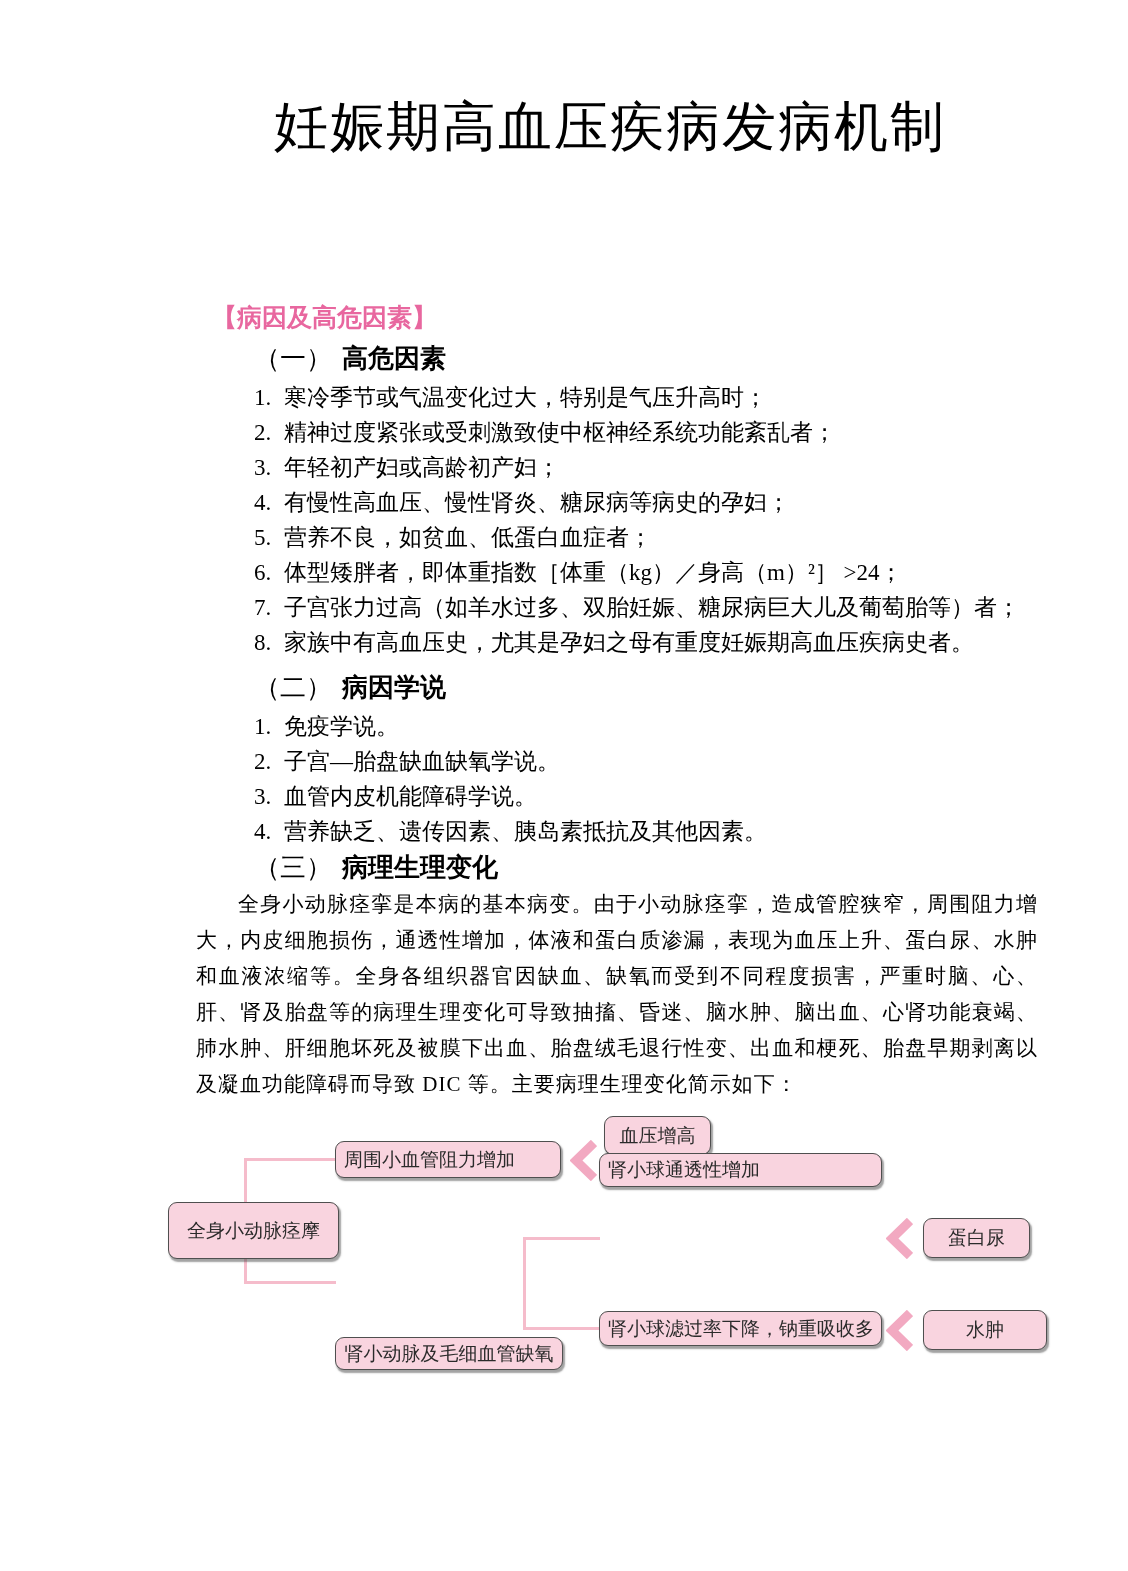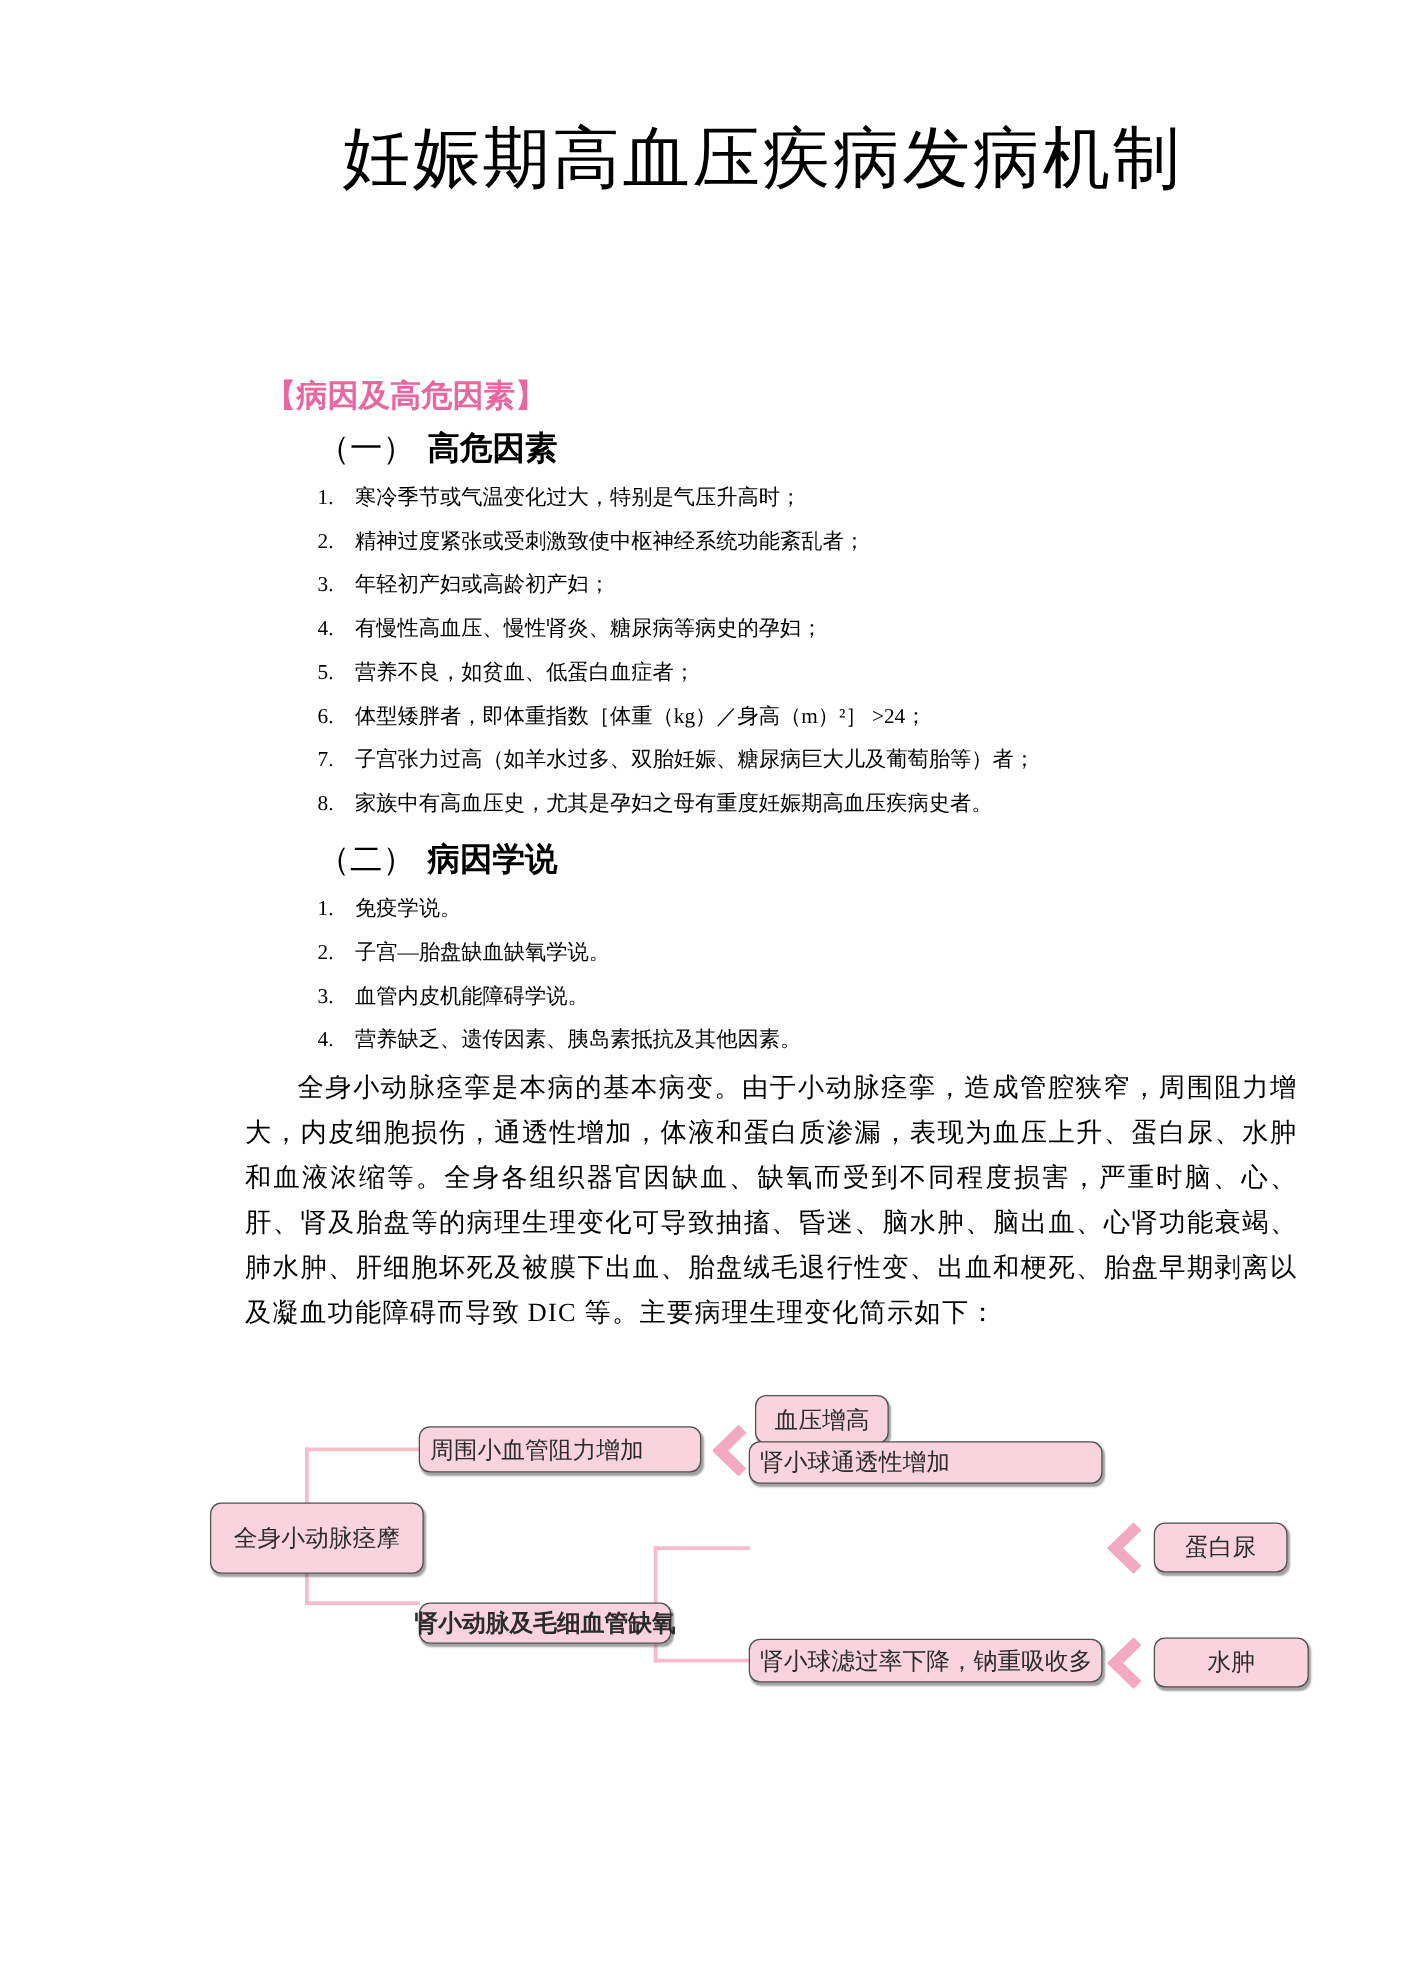--- a/index.html
+++ b/index.html
@@ -35,21 +35,21 @@
     margin:10px 0 0 58px;
     font-size:26px; font-weight:400; line-height:30px;
   }
   .sub-heading .h-prefix { font-weight:400; margin-right:10px; }
   .sub-heading .h-text { font-weight:700; }
   ol.plain {
     list-style:none;
     margin:6px 0 0 58px; padding:0;
   }
   ol.plain li {
-    font-size:17px; line-height:35px;
+    font-size:23px; line-height:35px;
     white-space:nowrap;
   }
   .li-num { display:inline-block; width:30px; }
   .body-para {
     margin:3px 0 0 0;
     width:842px;
     font-size:21px; line-height:36px;
     letter-spacing:1px;
     text-align:justify;
     text-indent:42px;
@@ -103,20 +103,21 @@
     </ol>
 
     <h2 class="sub-heading" style="margin-top:13px;"><span class="h-prefix">（二）</span><span class="h-text">病因学说</span></h2>
     <ol class="plain">
       <li><span class="li-num">1.</span><span>免疫学说。</span></li>
       <li><span class="li-num">2.</span><span>子宫—胎盘缺血缺氧学说。</span></li>
       <li><span class="li-num">3.</span><span>血管内皮机能障碍学说。</span></li>
       <li><span class="li-num">4.</span><span>营养缺乏、遗传因素、胰岛素抵抗及其他因素。</span></li>
     </ol>
 
+    <h2 class="sub-heading" style="margin-top:4px;"><span class="h-prefix">（三）</span><span class="h-text">病理生理变化</span></h2>
     <p class="body-para">全身小动脉痉挛是本病的基本病变。由于小动脉痉挛，造成管腔狭窄，周围阻力增大，内皮细胞损伤，通透性增加，体液和蛋白质渗漏，表现为血压上升、蛋白尿、水肿和血液浓缩等。全身各组织器官因缺血、缺氧而受到不同程度损害，严重时脑、心、肝、肾及胎盘等的病理生理变化可导致抽搐、昏迷、脑水肿、脑出血、心肾功能衰竭、肺水肿、肝细胞坏死及被膜下出血、胎盘绒毛退行性变、出血和梗死、胎盘早期剥离以及凝血功能障碍而导致 DIC 等。主要病理生理变化简示如下：</p>
 
   </div>
 
   <div>
 
     <div class="fc-line" style="left:244px; top:1158px; width:3px;  height:126px;"></div>
     <div class="fc-line" style="left:244px; top:1158px; width:92px; height:3px;"></div>
     <div class="fc-line" style="left:244px; top:1281px; width:92px; height:3px;"></div>
     <div class="fc-line" style="left:523px; top:1237px; width:3px;  height:93px;"></div>
@@ -131,18 +132,18 @@
         </svg></span>
     <span class="fc-arrow" style="left:886px; top:1310px;"><svg width="27" height="41" viewBox="0 0 27 41">
           <path d="M24 3 L6 20.5 L24 38" fill="none" stroke="currentColor" stroke-width="9"></path>
         </svg></span>
 
     <div class="fc-box center" style="left:168px; top:1202px; width:171px; height:57px;">全身小动脉痉摩</div>
     <div class="fc-box" style="left:335px; top:1141px; width:226px; height:37px;">周围小血管阻力增加</div>
     <div class="fc-box center" style="left:604px; top:1116px; width:107px; height:39px;">血压增高</div>
     <div class="fc-box" style="left:599px; top:1153px; width:283px; height:34px;">肾小球通透性增加</div>
     <div class="fc-box center" style="left:923px; top:1218px; width:107px; height:40px;">蛋白尿</div>
-    <div class="fc-box center" style="left:335px; top:1282px; width:202px; height:33px;font-weight:bold;">肾小动脉及毛细血管缺氧</div>
+    <div class="fc-box center" style="left:335px; top:1337px; width:228px; height:33px;">肾小动脉及毛细血管缺氧</div>
     <div class="fc-box" style="left:599px; top:1311px; width:283px; height:35px;">肾小球滤过率下降，钠重吸收多</div>
     <div class="fc-box center" style="left:923px; top:1310px; width:124px; height:40px;">水肿</div>
 
   </div>
 </div>
 
 </body></html>

